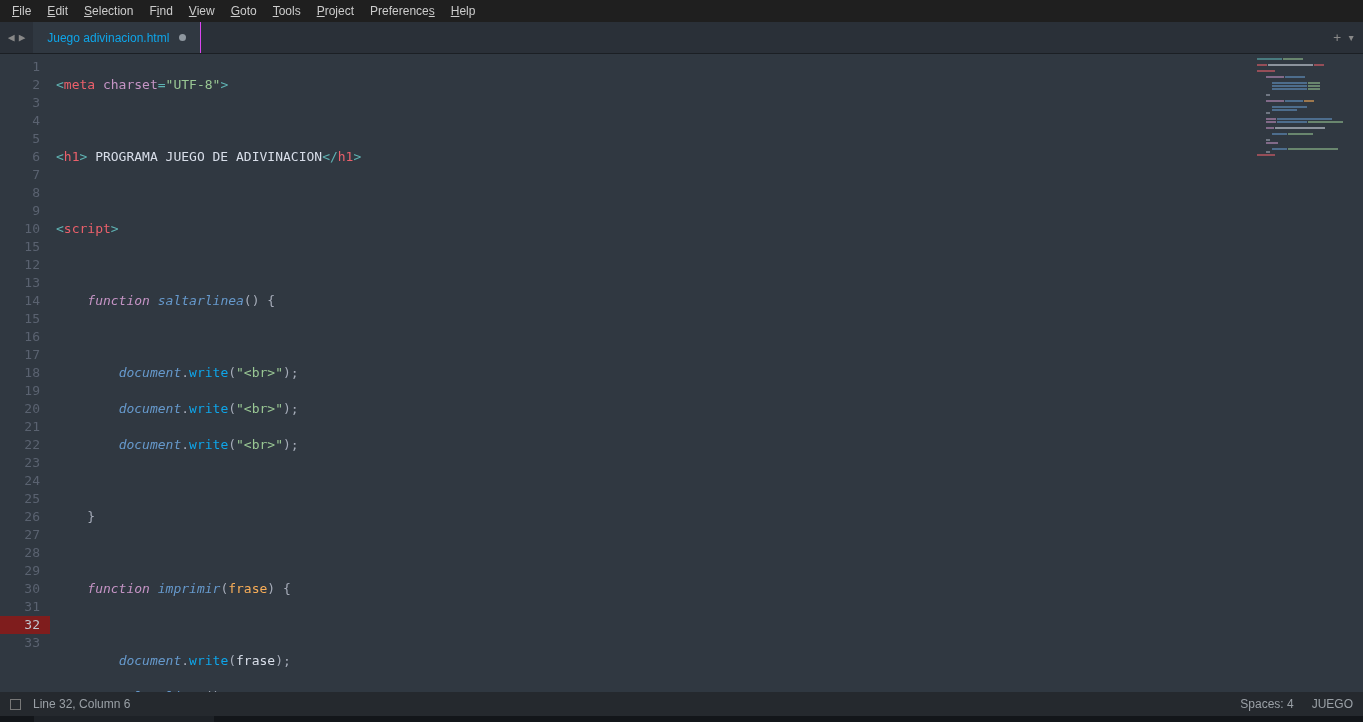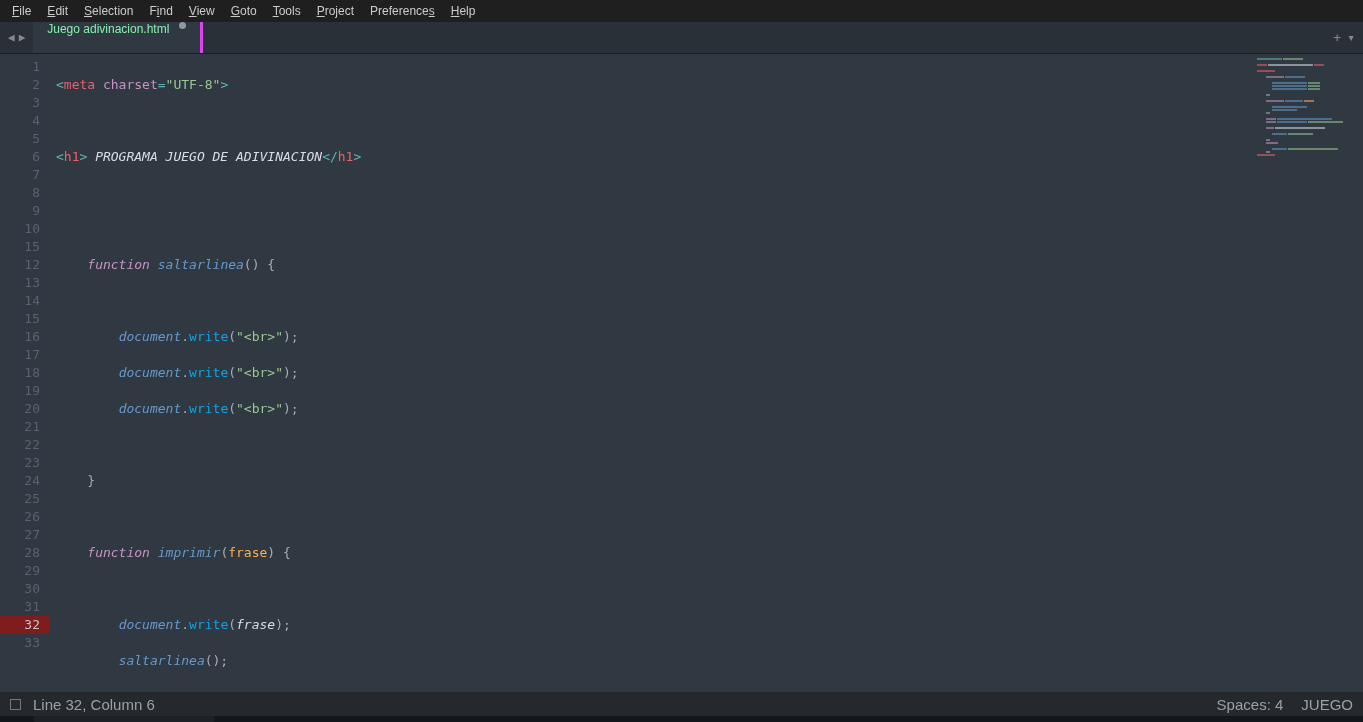--- a/index.html
+++ b/index.html
@@ -40,25 +40,26 @@
 .nav-arrows {
   display: flex;
   align-items: center;
   padding: 0 6px;
   color: #888;
 }
 .nav-arrows span { padding: 0 2px; font-size: 11px; }
 .tab {
   background: #303841;
   display: flex;
+  align-items: center;
   padding: 0 14px;
   font-family: "Segoe UI", Arial, sans-serif;
   font-size: 12px;
-  color: #86efac;
-  border-right: 3px solid #d946ef;
+  color: #0ea5e9;
+  border-right: 1px solid #d946ef;
   gap: 10px;
 }
 .tab .dirty {
   width: 7px; height: 7px; border-radius: 50%;
   background: #8f98a0;
 }
 .tab-actions {
   margin-left: auto;
   display: flex;
   align-items: center;
@@ -91,21 +92,21 @@
   line-height: 18px;
   white-space: pre;
   position: relative;
 }
 .code .line { height: 18px; }
 .tag-p { color: #5fb3b3; }   
 .tag-n { color: #eb606b; }   
 .attr  { color: #c594c5; }   
 .val   { color: #99c794; }   
 .eq    { color: #5fb3b3; }
-.txt   { color: #d8dee9; font-style: italic; }
+.txt   { color: #d8dee9; }
 .kw    { color: #c594c5; font-style: italic; } 
 .fn    { color: #6699cc; font-style: italic; } 
 .obj   { color: #6699cc; font-style: italic; } 
 .dot   { color: #a6acb9; }
 .method{ color: #0ea5e9; } 
 .pun   { color: #a6acb9; }
 .param { color: #f9ae58; }
 .str   { color: #99c794; }
 
 .minimap {
@@ -119,21 +120,21 @@
 }
 .minimap .ml { height: 2px; margin-bottom: 1px; display: flex; gap: 1px; }
 .minimap .b { height: 2px; }
 
 .status-bar {
   height: 24px;
   background: #25292e;
   display: flex;
   align-items: center;
   font-family: "Segoe UI", Arial, sans-serif;
-  font-size: 15px;
+  font-size: 12px;
   color: #9aa0a6;
   padding: 0 10px;
   gap: 12px;
 }
 .status-bar .right { margin-left: auto; display: flex; gap: 18px; }
 .status-box {
   width: 11px; height: 11px; border: 1px solid #777;
 }
 .console-strip {
   height: 6px;
@@ -207,20 +208,21 @@
       <div class="ln">30</div>
     <div class="ln">31</div>
       <div class="ln current">32</div>
       <div class="ln">33</div>
   </div>
   <div class="code">
 <div class="line"><span class="tag-p">&lt;</span><span class="tag-n">meta</span> <span class="attr">charset</span><span class="eq">=</span><span class="val">"UTF-8"</span><span class="tag-p">&gt;</span></div>
 <div class="line"></div>
 <div class="line"><span class="tag-p">&lt;</span><span class="tag-n">h1</span><span class="tag-p">&gt;</span><span class="txt"> PROGRAMA JUEGO DE ADIVINACION</span><span class="tag-p">&lt;/</span><span class="tag-n">h1</span><span class="tag-p">&gt;</span></div>
 <div class="line"></div>
+<div class="line"><span class="tag-p">&lt;</span><span class="tag-n">script</span><span class="tag-p">&gt;</span></div>
 <div class="line"></div>
 <div class="line">    <span class="kw">function</span> <span class="fn">saltarlinea</span><span class="pun">()</span> <span class="pun">{</span></div>
 <div class="line"></div>
 <div class="line">        <span class="obj">document</span><span class="dot">.</span><span class="method">write</span><span class="pun">(</span><span class="str">"&lt;br&gt;"</span><span class="pun">);</span></div>
 <div class="line">        <span class="obj">document</span><span class="dot">.</span><span class="method">write</span><span class="pun">(</span><span class="str">"&lt;br&gt;"</span><span class="pun">);</span></div>
 <div class="line">        <span class="obj">document</span><span class="dot">.</span><span class="method">write</span><span class="pun">(</span><span class="str">"&lt;br&gt;"</span><span class="pun">);</span></div>
 <div class="line"></div>
 <div class="line">    <span class="pun">}</span></div>
 <div class="line"></div>
 <div class="line">    <span class="kw">function</span> <span class="fn">imprimir</span><span class="pun">(</span><span class="param">frase</span><span class="pun">)</span> <span class="pun">{</span></div>

